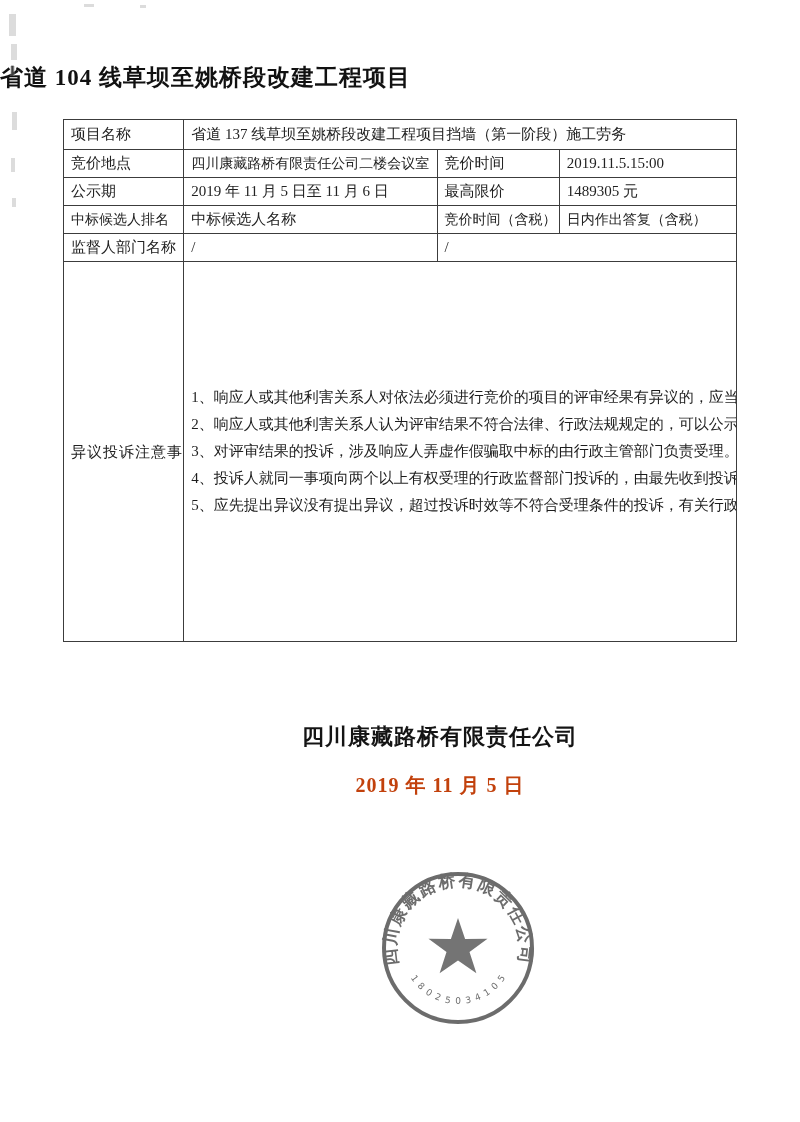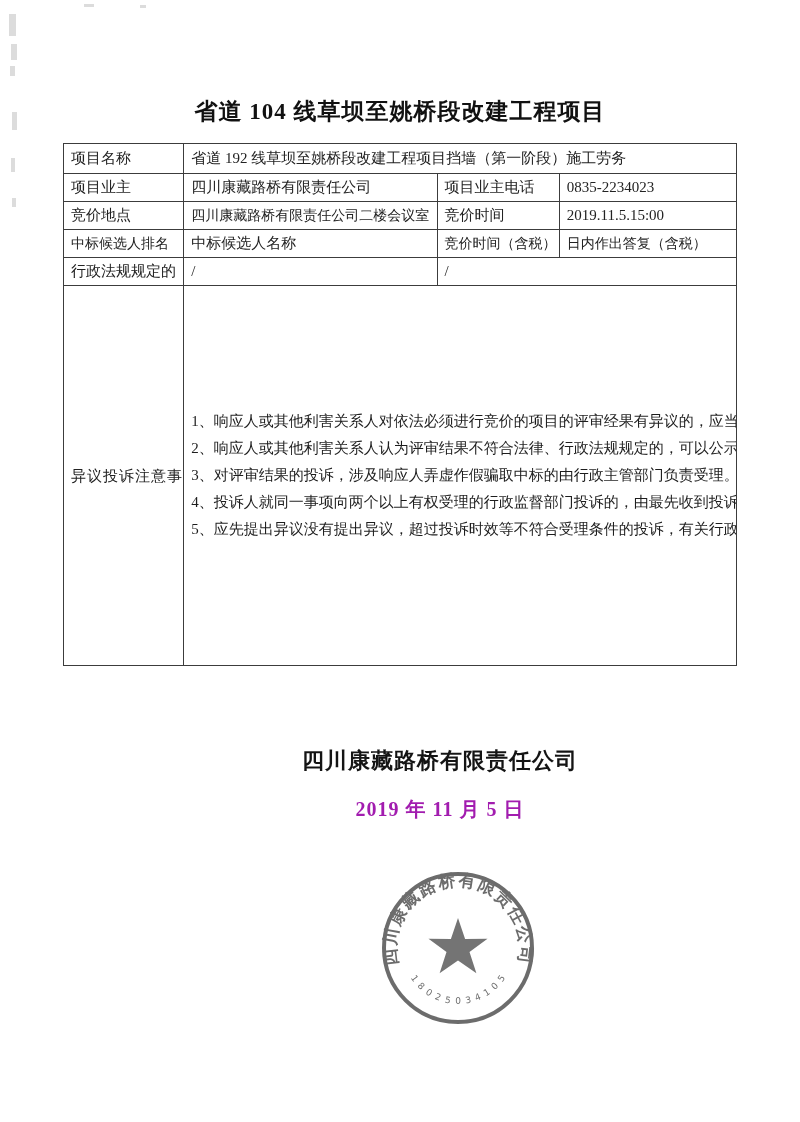--- a/index.html
+++ b/index.html
@@ -5,28 +5,28 @@
   * { margin:0; padding:0; box-sizing:border-box; }
   html,body { background:#ffffff; }
   body {
     width:800px; height:1122px; position:relative;
     font-family:"Liberation Serif","DejaVu Serif",serif;
     color:#1f1f1f; overflow:hidden;
   }
   
   .speck { position:absolute; background:#9a9a9a; opacity:.35; }
 
-  .titles { margin-top:96px; text-align:center; }
+  .titles { margin-top:62px; }
   .title-line {
     font-size:23px; font-weight:bold; letter-spacing:1px; color:#111;
   }
   .title-line + .title-line { margin-top:32px; }
 
   table.doc {
-    margin:16px 0 0 63px;
+    margin:26px 0 0 63px;
     border-collapse:collapse; table-layout:fixed; width:674px;
     font-size:15px;
   }
   table.doc td {
     border:1.5px solid #3c3c3c; padding:0 7px; vertical-align:middle;
     height:28px; overflow:hidden; white-space:nowrap; color:#222;
   }
   tr.first td { height:30px; }
   td.tight { padding:0 3px; font-size:14px; }
   td.notice-label {
@@ -34,21 +34,21 @@
     line-height:32px; padding:0 6px; letter-spacing:1px;
   }
   tr.notice-row td { height:380px; }
   td.notice-body { white-space:normal; padding:8px 10px 6px 10px; vertical-align:top; }
   td.notice-body p {
     font-size:15px; line-height:27px; text-align:justify; color:#1d1d1d;
   }
 
   .signature { margin-top:80px; margin-left:80px; width:720px; text-align:center; position:relative; z-index:2; }
   .sig-company { font-size:22px; font-weight:bold; letter-spacing:1px; color:#141414; }
-  .sig-date { font-size:20px; font-weight:bold; margin-top:20px; letter-spacing:1px; color:#a21caf; }
+  .sig-date { font-size:20px; font-weight:bold; margin-top:20px; letter-spacing:1px; color:#c2410c; }
 
   .stamp {
     position:absolute; left:378px; top:868px; width:160px; height:160px;
     z-index:1; opacity:.82;
   }
 </style>
 </head>
 <body>
 
 <div class="speck" style="left:9px;  top:14px;  width:7px; height:22px;"></div>
@@ -68,49 +68,49 @@
   <colgroup>
       <col style="width:120px">
       <col style="width:253px">
       <col style="width:122px">
       <col style="width:177px">
     </colgroup>
 
   <tbody>
       <tr class="first">
     <td>项目名称</td>
-    <td colspan="3">省道 192 线草坝至姚桥段改建工程项目挡墙（第一阶段）施工劳务</td>
+    <td colspan="3">省道 137 线草坝至姚桥段改建工程项目挡墙（第一阶段）施工劳务</td>
   </tr>
 
-  <tr>
-    <td>项目业主</td>
-    <td>四川康藏路桥有限责任公司</td>
-    <td>项目业主电话</td>
-    <td>0835-2234023</td>
-  </tr>
 
   <tr>
     <td>竞价地点</td>
     <td class="tight">四川康藏路桥有限责任公司二楼会议室</td>
     <td>竞价时间</td>
     <td>2019.11.5.15:00</td>
   </tr>
 
+  <tr>
+    <td>公示期</td>
+    <td>2019 年 11 月 5 日至 11 月 6 日</td>
+    <td>最高限价</td>
+    <td>1489305 元</td>
+  </tr>
 
   <tr>
     <td class="tight">中标候选人排名</td>
     <td>中标候选人名称</td>
     <td class="tight">竞价时间（含税）</td>
     <td class="tight">日内作出答复（含税）</td>
   </tr>
 
 
 
   <tr>
-    <td>行政法规规定的</td>
+    <td>监督人部门名称</td>
     <td>/</td>
     <td colspan="2">/</td>
   </tr>
 
   <tr class="notice-row">
     <td class="notice-label">异议投诉注意事项</td>
     <td class="notice-body" colspan="3">
       <p>1、响应人或其他利害关系人对依法必须进行竞价的项目的评审经果有异议的，应当在中标候选人公示期间提出。采购人应当自收到异议之日起 3 日内作出答复；作出答复前，应当暂停采购活动。</p>
       <p>2、响应人或其他利害关系人认为评审结果不符合法律、行政法规规定的，可以公示期向有关行政监督部门进行投诉。投诉前应当先向谈判人提出异议，异议答复期间不计算在前款规定的期限内。投诉书应当符合《建设工程项目招标投标活动投诉处理办法》规定。</p>
       <p>3、对评审结果的投诉，涉及响应人弄虚作假骗取中标的由行政主管部门负责受理。涉及评审错误或评审无效的由项目审批部门负责受理。</p>

